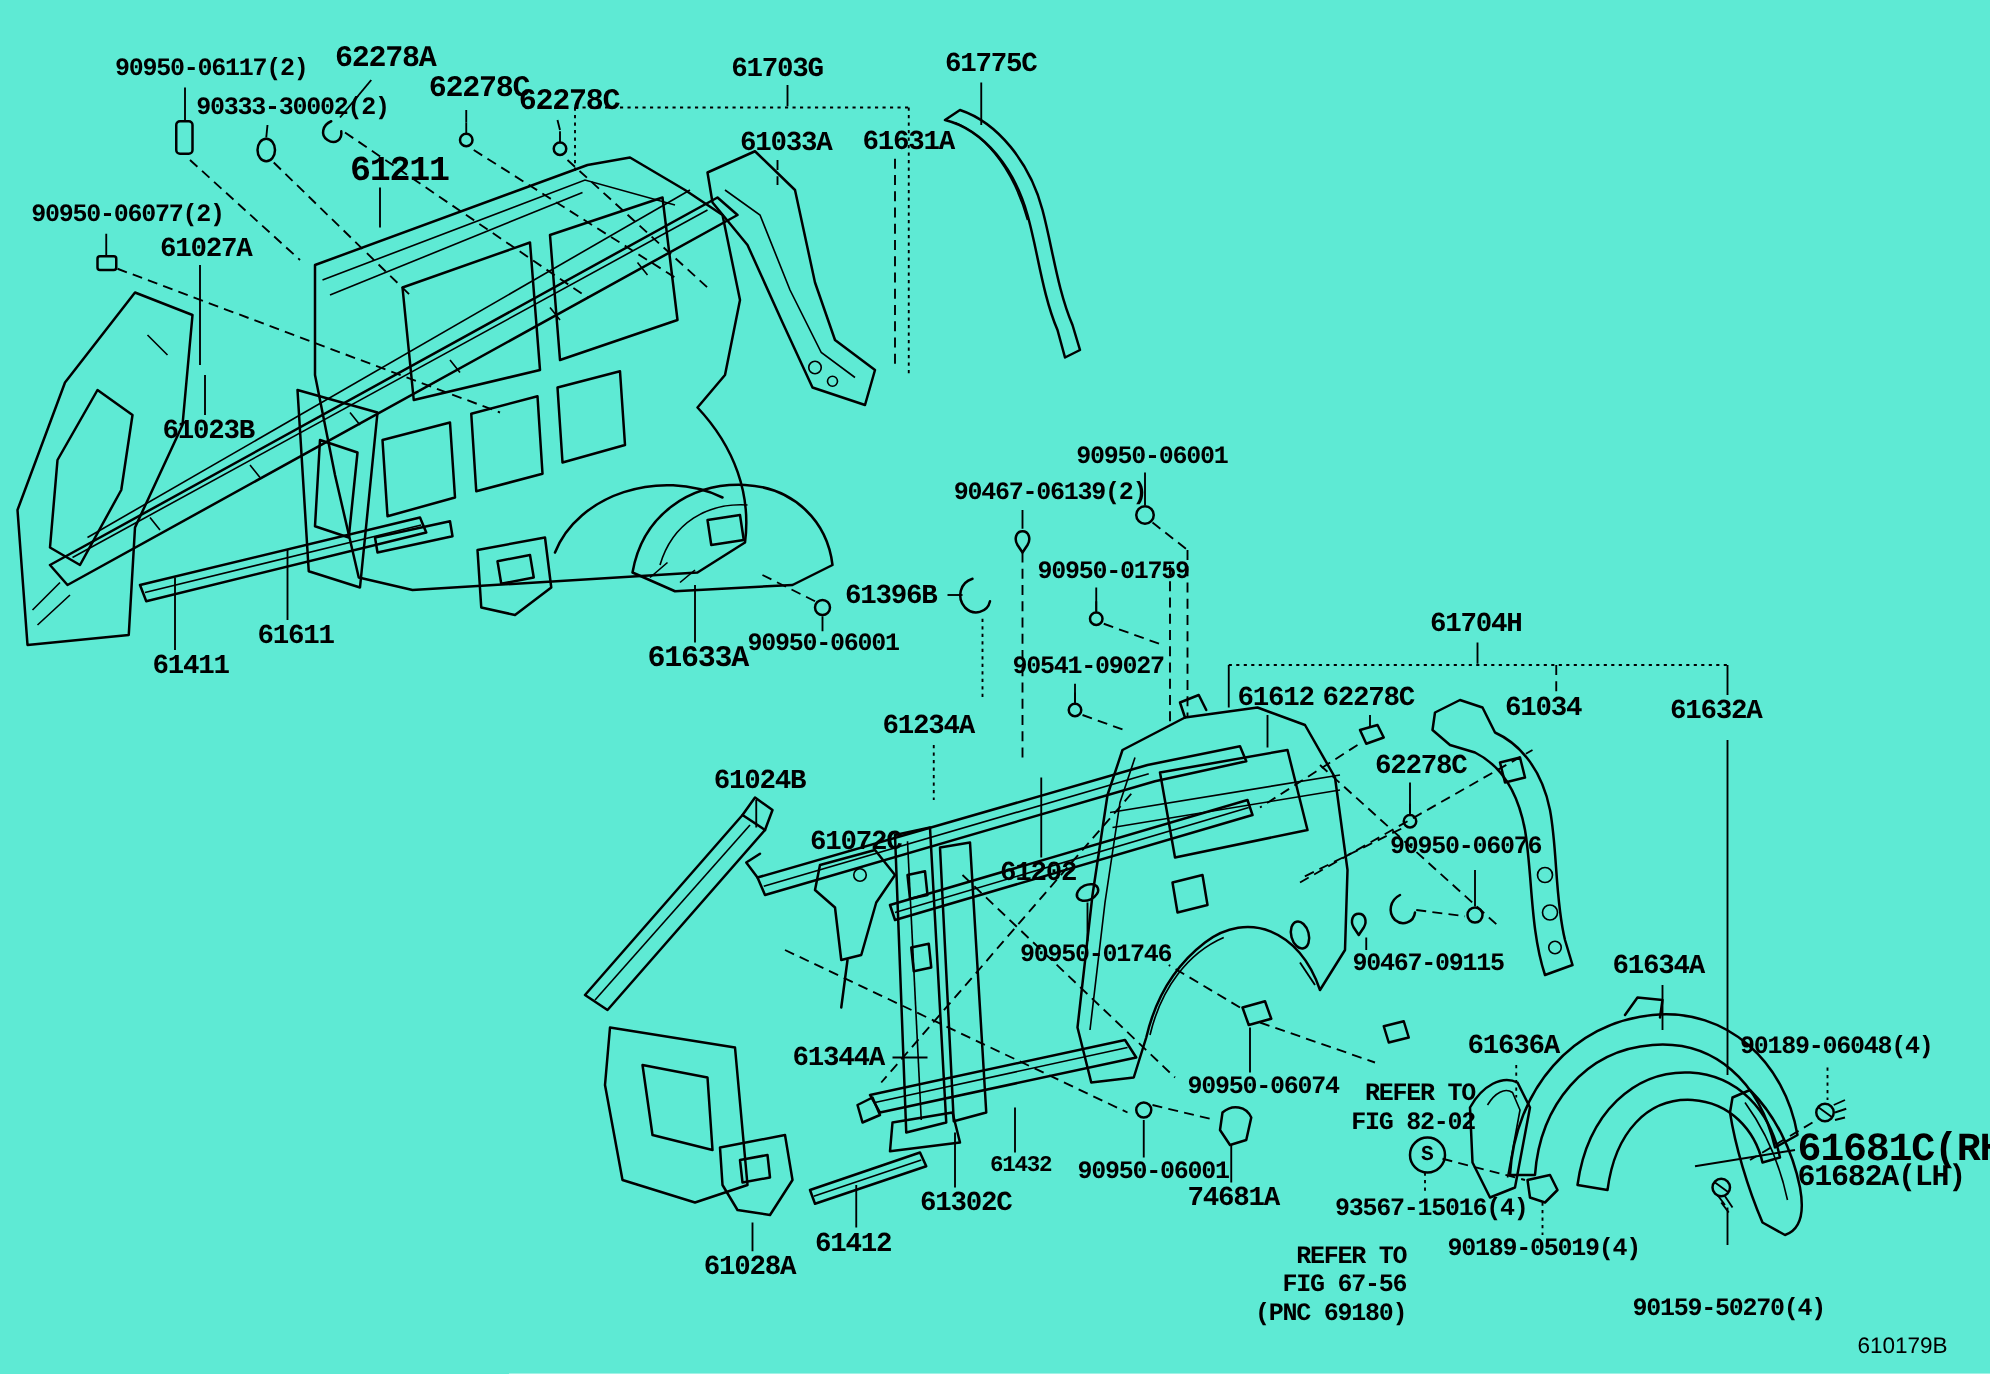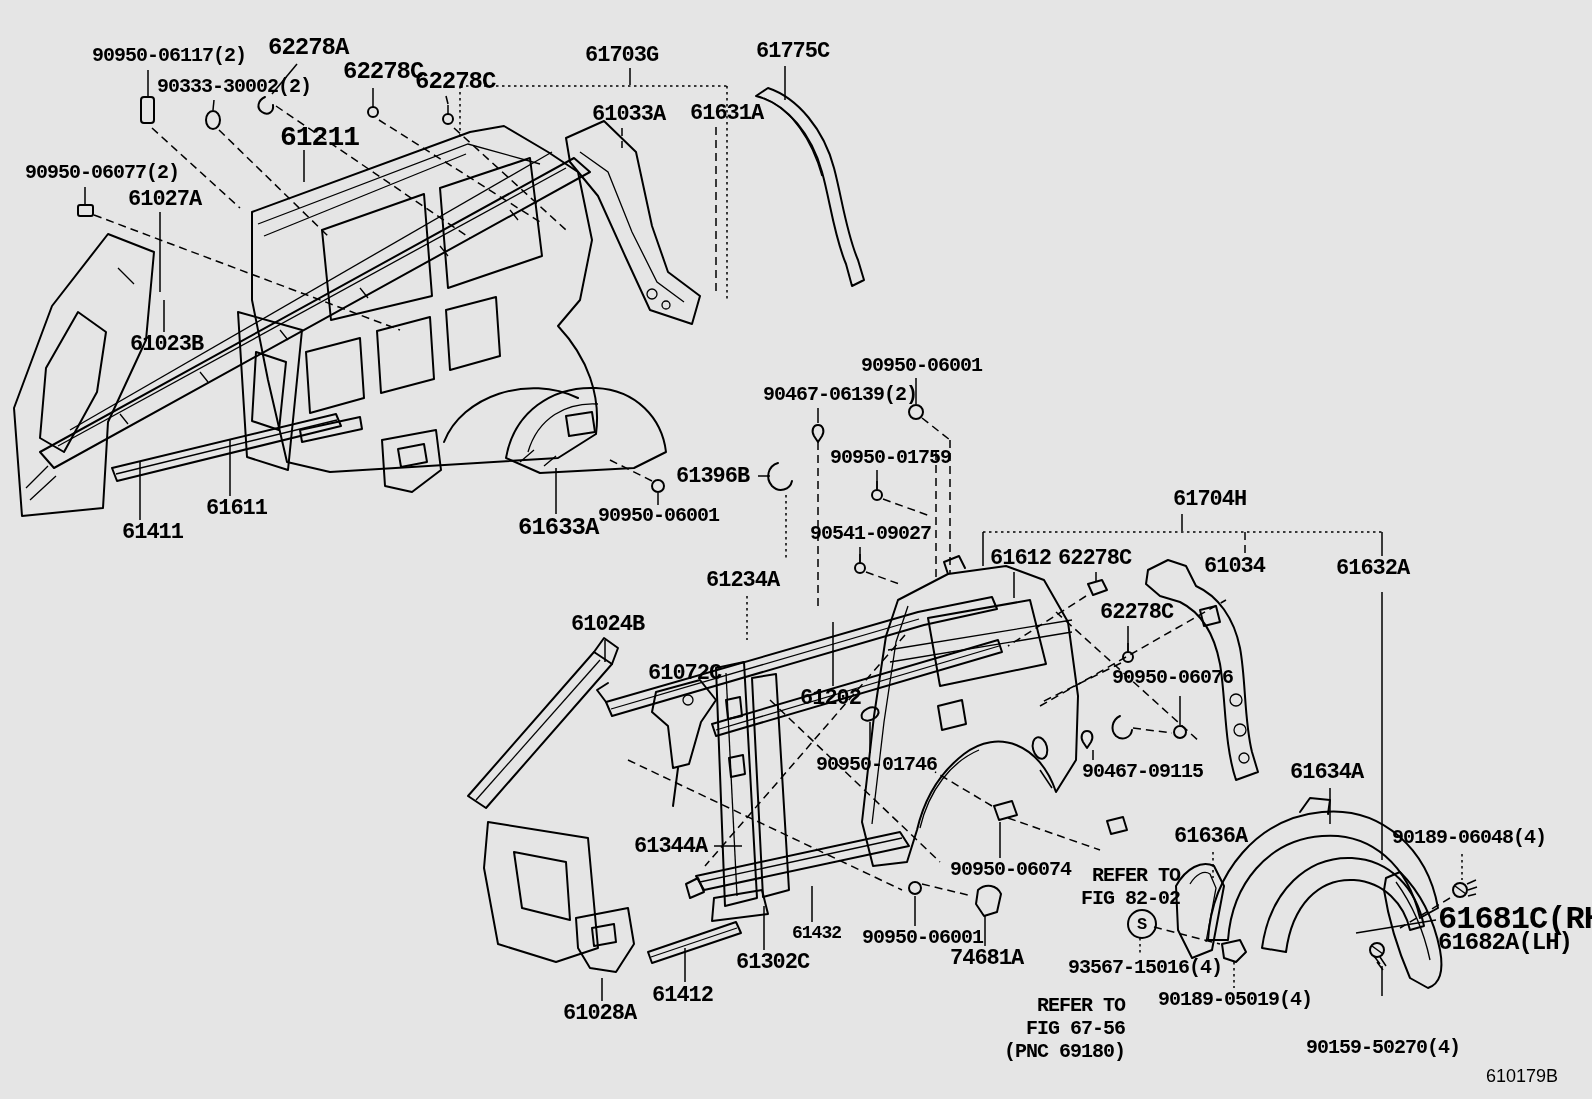--- a/index.html
+++ b/index.html
@@ -1,16 +1,16 @@
 <!DOCTYPE html>
 <html><head>
 <meta charset="utf-8">
 <style>
   html,body{margin:0;padding:0;background:#ffffff;}
-  #stage{position:relative;width:1592px;height:1099px;background:#e5e5e5;overflow:hidden;
+  #stage{position:relative;width:1592px;height:1099px;background:#5eead4;overflow:hidden;
          font-family:"Liberation Mono","DejaVu Sans Mono",monospace;}
   #art{position:absolute;left:0;top:0;}
   .part-label{position:absolute;font-weight:bold;font-size:20px;line-height:1;color:#000;
               white-space:pre;letter-spacing:-1px;}
   .note{position:absolute;font-weight:bold;font-size:20px;line-height:23px;color:#000;
         white-space:pre;letter-spacing:-1px;text-align:right;}
   .s-symbol{position:absolute;width:26px;height:26px;border:2.5px solid #000;border-radius:50%;
             display:flex;align-items:center;justify-content:center;font-weight:bold;font-size:17px;color:#000;}
   .diagram-code{position:absolute;font-family:"Liberation Sans","DejaVu Sans",sans-serif;
                 font-size:18px;color:#000;}
@@ -296,21 +296,21 @@
       <div class="part-label" style="left: 130px; top: 334px; font-size: 22px;">61023B</div>
       <div class="part-label" style="left: 122px; top: 522px; font-size: 22px;">61411</div>
       <div class="part-label" style="left: 206px; top: 498px; font-size: 22px;">61611</div>
       <div class="part-label" style="left: 518px; top: 516px; font-size: 24px;">61633A</div>
       <div class="part-label" style="left: 598px; top: 506px;">90950-06001</div>
       <div class="part-label" style="left: 676px; top: 466px; font-size: 22px;">61396B</div>
       <div class="part-label" style="left: 861px; top: 356px;">90950-06001</div>
       <div class="part-label" style="left: 763px; top: 385px;">90467-06139(2)</div>
       <div class="part-label" style="left: 830px; top: 448px;">90950-01759</div>
       <div class="part-label" style="left: 810px; top: 524px;">90541-09027</div>
-      <div class="part-label" style="left: 1144px; top: 489px; font-size: 22px; margin-left: 29px;">61704H</div>
+      <div class="part-label" style="left: 1144px; top: 489px; font-size: 22px;">61704H</div>
       <div class="part-label" style="left: 990px; top: 548px; font-size: 22px;">61612</div>
       <div class="part-label" style="left: 1058px; top: 548px; font-size: 22px;">62278C</div>
       <div class="part-label" style="left: 1204px; top: 556px; font-size: 22px;">61034</div>
       <div class="part-label" style="left: 1336px; top: 558px; font-size: 22px;">61632A</div>
       <div class="part-label" style="left: 1100px; top: 602px; font-size: 22px;">62278C</div>
       <div class="part-label" style="left: 706px; top: 570px; font-size: 22px;">61234A</div>
       <div class="part-label" style="left: 571px; top: 614px; font-size: 22px;">61024B</div>
       <div class="part-label" style="left: 648px; top: 663px; font-size: 22px;">61072C</div>
       <div class="part-label" style="left: 800px; top: 688px; font-size: 22px;">61202</div>
       <div class="part-label" style="left: 1112px; top: 668px;">90950-06076</div>

